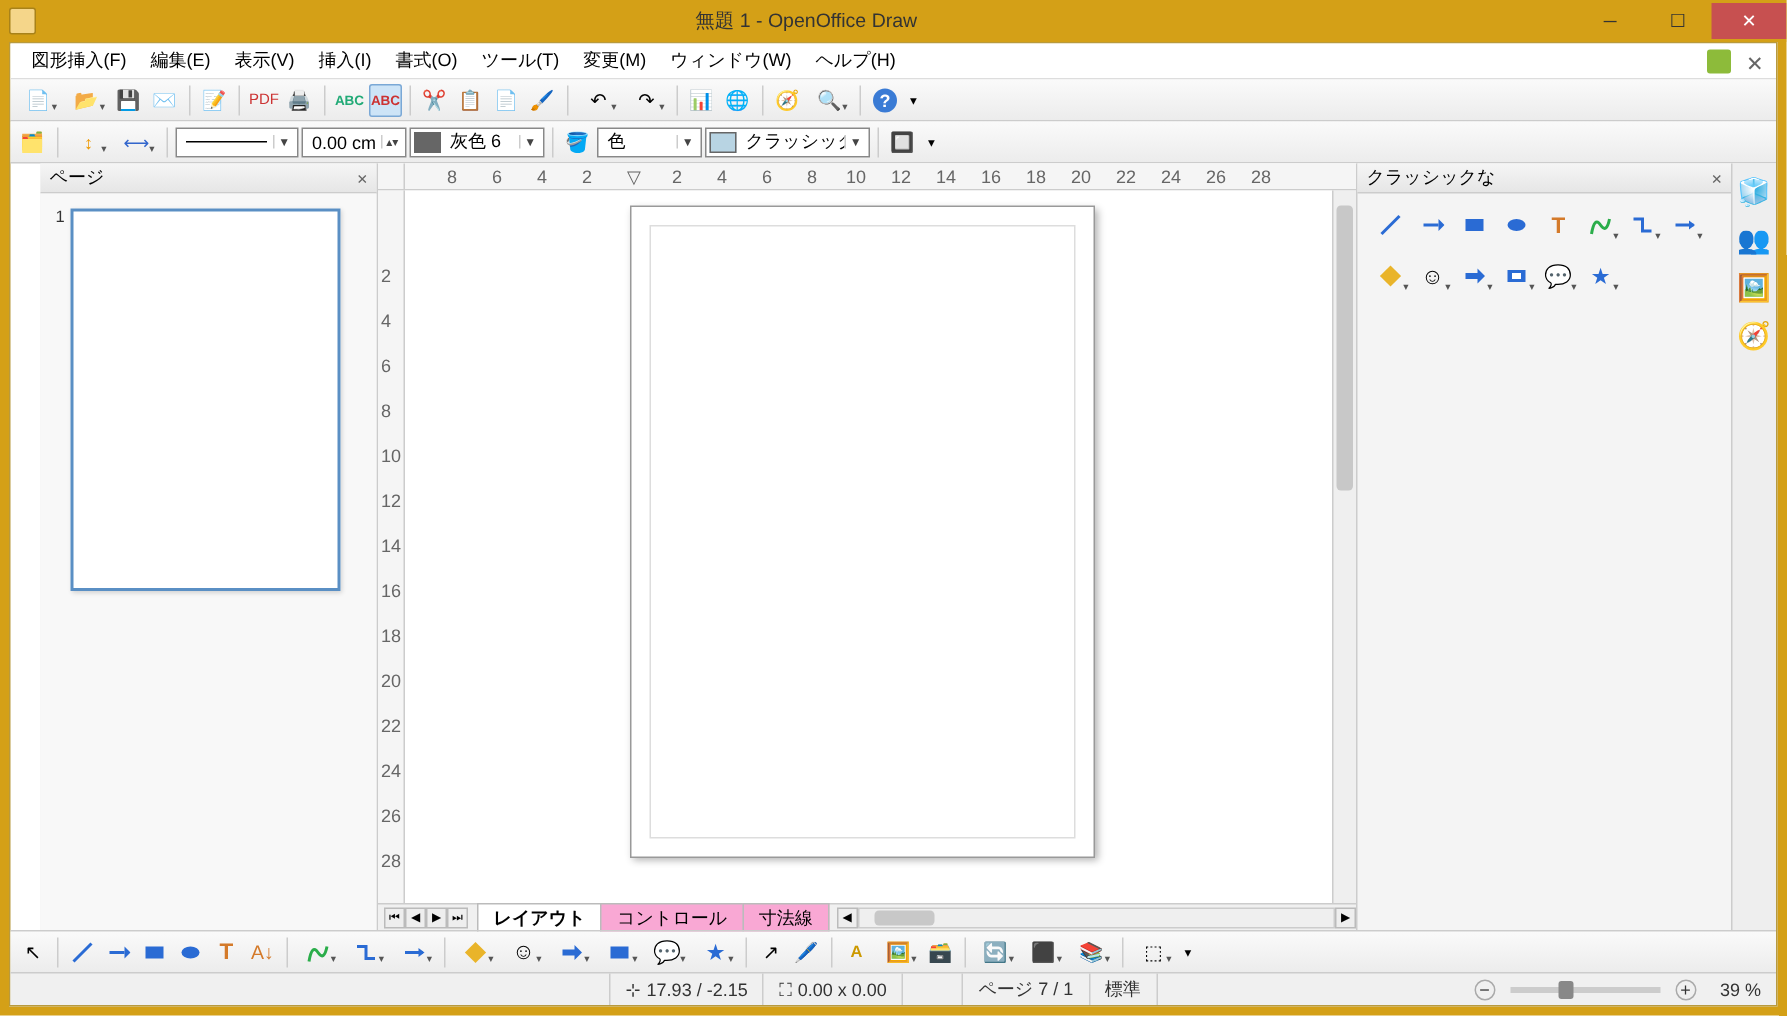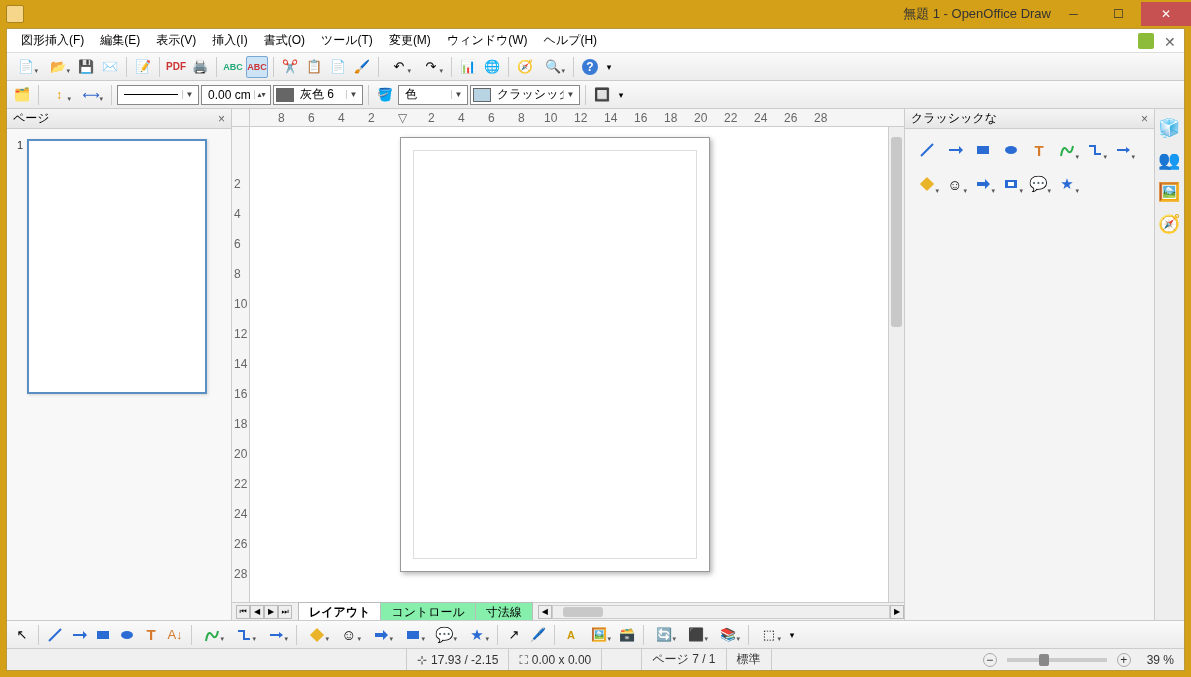--- a/index.html
+++ b/index.html
@@ -1,59 +1,59 @@
 <!DOCTYPE html>
 <html><head>
 <meta charset="utf-8">
 <style>
 * { box-sizing: border-box; margin: 0; padding: 0; font-family: "MS PGothic", "Meiryo", sans-serif; font-size: 12px; }
 body { width: 1191px; height: 677px; background: #d4a017; display: flex; flex-direction: column; overflow: hidden; }
 .titlebar { height: 28px; background: #d4a017; display: flex; align-items: center; padding: 0 0 0 6px; }
 .titlebar .app-icon { width: 18px; height: 18px; background: #f5d68a; border: 1px solid #a8821a; border-radius: 2px; }
-.titlebar .title { flex: 1; text-align: right; color: #333; font-size: 13px; }
+.titlebar .title { flex: 1; text-align: center; color: #333; font-size: 13px; }
 .titlebar .winbtns { display: flex; }
 .titlebar .winbtn { width: 45px; height: 24px; display: flex; align-items: center; justify-content: center; color: #333; cursor: pointer; }
 .titlebar .winbtn.close { background: #c75050; color: #fff; width: 50px; }
 .content-shell { flex: 1; background: #fff; margin: 0 6px 6px 6px; display: flex; flex-direction: column; border: 1px solid #b89a3e; }
 .menubar { height: 24px; background: #fff; display: flex; align-items: center; padding: 0 6px; border-bottom: 1px solid #ddd; }
 .menuitem { padding: 2px 8px; cursor: pointer; }
 .menubar-right { margin-left: auto; display: flex; gap: 10px; align-items: center; }
 .menubar-right .mini-icon { width: 16px; height: 16px; background: #8dbb3a; border-radius: 2px; cursor: pointer; }
 .menubar-right .close-doc { width: 14px; height: 14px; color: #666; cursor: pointer; font-size: 14px; }
 .toolbar { height: 28px; background: linear-gradient(#fafafa,#ececec); border-bottom: 1px solid #ccc; display: flex; align-items: center; padding: 0 4px; gap: 2px; }
 .tbtn { width: 22px; height: 22px; display: flex; align-items: center; justify-content: center; border: 1px solid transparent; border-radius: 2px; cursor: pointer; font-size: 13px; }
 .tbtn.active { background: #cde4f7; border-color: #7aa8d6; }
 .tbtn.drop { width: 30px; position: relative; }
 .tbtn.drop::after { content: "▾"; font-size: 7px; position: absolute; right: 2px; bottom: 2px; color: #555; }
 .tsep { width: 1px; height: 20px; background: #ccc; margin: 0 3px; }
 .combo { height: 20px; border: 1px solid #888; background: #fff; display: flex; align-items: center; padding: 0 2px; font-size: 11px; }
 .combo .cval { flex: 1; padding: 0 4px; overflow: hidden; white-space: nowrap; }
 .combo .carrow { width: 14px; text-align: center; font-size: 8px; color: #444; border-left: 1px solid #ccc; cursor: pointer; }
 .swatch { width: 18px; height: 14px; border: 1px solid #666; margin-right: 2px; }
-.main-area { flex: 1; display: flex; min-height: 0; }
+.main-area { flex: 1; display: flex; min-height: 0; margin-left: 20px; }
 .pages-panel { width: 225px; background: #f0f0f0; border-right: 1px solid #ccc; display: flex; flex-direction: column; }
 .panel-header { height: 20px; background: linear-gradient(#f5f5f5,#e6e6e6); border-bottom: 1px solid #ccc; display: flex; align-items: center; padding: 0 6px; font-size: 11px; }
 .panel-header .close-x { margin-left: auto; cursor: pointer; color: #666; }
 .pages-body { flex: 1; background: #f8f8f8; padding: 10px; }
 .page-thumb-wrap { display: flex; gap: 4px; }
 .pagenum { font-size: 11px; color: #333; }
 .page-thumb { width: 180px; height: 255px; background: #fff; border: 2px solid #5a8fc4; box-shadow: 1px 1px 3px rgba(0,0,0,0.15); }
 .canvas-area { flex: 1; display: flex; flex-direction: column; background: #fff; min-width: 0; }
 .hruler { height: 18px; background: #f5f5f5; border-bottom: 1px solid #ccc; display: flex; margin-left: 18px; position: relative; overflow: hidden; font-size: 9px; }
 .hruler .rtick { position: absolute; top: 2px; color: #666; }
 .canvas-body { flex: 1; display: flex; min-height: 0; }
 .vruler { width: 18px; background: #f5f5f5; border-right: 1px solid #ccc; position: relative; overflow: hidden; font-size: 9px; }
 .vruler .rtick { position: absolute; left: 2px; color: #666; }
 .canvas-scroll { flex: 1; background: #fff; position: relative; overflow: hidden; }
 .page-paper { position: absolute; left: 150px; top: 10px; width: 310px; height: 435px; background: #fff; border: 1px solid #999; box-shadow: 2px 2px 5px rgba(0,0,0,0.3); }
 .page-paper::before { content: ""; position: absolute; left: 12px; top: 12px; right: 12px; bottom: 12px; border: 1px solid #ddd; }
 .vscroll { width: 16px; background: #efefef; border-left: 1px solid #ccc; position: relative; }
 .vscroll .thumb { position: absolute; left: 2px; right: 2px; top: 10px; height: 190px; background: #c8c8c8; border-radius: 3px; }
 .canvas-tabs { height: 18px; background: #f0f0f0; border-top: 1px solid #ccc; display: flex; align-items: center; font-size: 10px; padding-left: 4px; gap: 0; }
-.tabbtn { padding: 1px 10px; background: #86efac; border: 1px solid #bbb; border-bottom: none; cursor: pointer; margin-right: -1px; }
+.tabbtn { padding: 1px 10px; background: #f9a8d4; border: 1px solid #bbb; border-bottom: none; cursor: pointer; margin-right: -1px; }
 .tabbtn.active { background: #fff; font-weight: bold; }
 .tab-nav { display: flex; margin-right: 6px; }
 .tab-nav .nbtn { width: 14px; height: 14px; border: 1px solid #bbb; background: #eee; font-size: 8px; display: flex; align-items: center; justify-content: center; cursor: pointer; }
 .hscroll-area { flex: 1; display: flex; align-items: center; margin-left: 6px; }
 .hscroll-area .harrow { width: 14px; height: 14px; border: 1px solid #bbb; background: #eee; font-size: 8px; display:flex;align-items:center;justify-content:center; cursor:pointer; }
 .hscroll-track { flex: 1; height: 14px; background: #efefef; border: 1px solid #ccc; position: relative; }
 .hscroll-track .thumb { position: absolute; top: 1px; bottom: 1px; left: 10px; width: 40px; background: #c8c8c8; border-radius: 3px; }
 .props-panel { width: 280px; background: #f4f4f4; border-left: 1px solid #ccc; display: flex; }
 .props-body { flex: 1; display: flex; flex-direction: column; }
 .props-section { padding: 4px 6px; }
@@ -105,21 +105,21 @@
 
 <div class="toolbar">
   <div class="tbtn drop">📄</div>
   <div class="tbtn drop">📂</div>
   <div class="tbtn">💾</div>
   <div class="tbtn">✉️</div>
   <div class="tsep"></div>
   <div class="tbtn">📝</div>
   <div class="tsep"></div>
   <div class="tbtn">
-        <span style="color:#c33;font-size:10px;font-weight:bold">PDF</span>
+        <span style="color:#c33;font-size:10px;font-weight:normal">PDF</span>
       </div>
   <div class="tbtn">🖨️</div>
   <div class="tsep"></div>
   <div class="tbtn">
         <span style="color:#2a7;font-size:9px;font-weight:bold">ABC</span>
       </div>
   <div class="tbtn active">
         <span style="color:#c33;font-size:9px;font-weight:bold">ABC</span>
       </div>
   <div class="tsep"></div>

